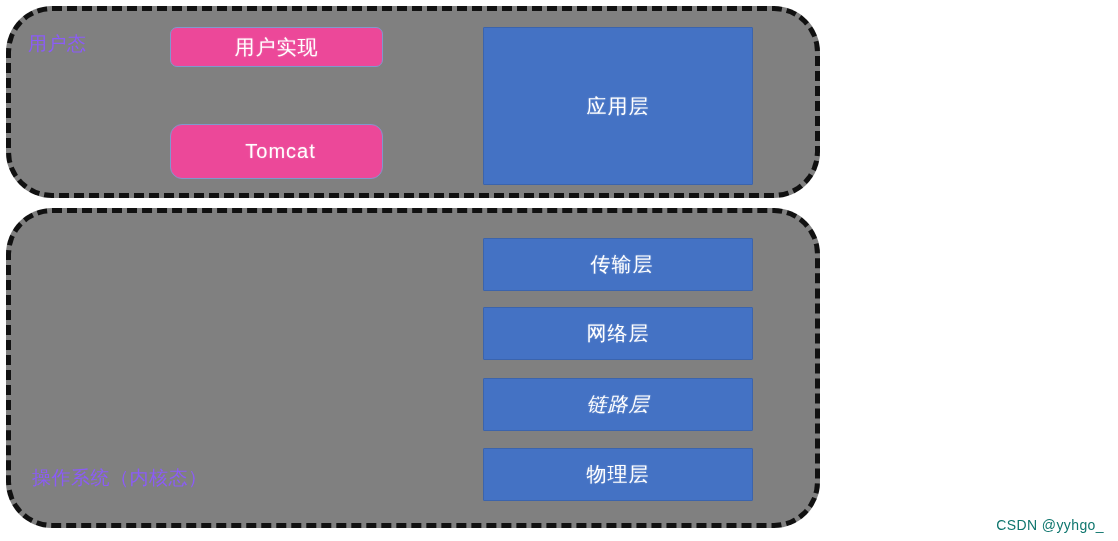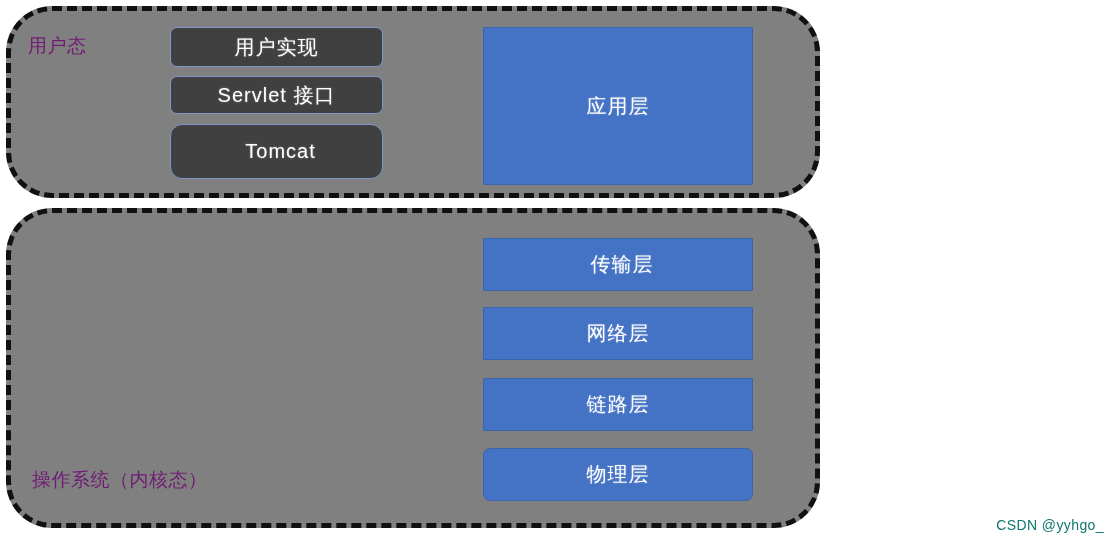--- a/index.html
+++ b/index.html
@@ -36,25 +36,26 @@
     left: 6px;
     top: 208px;
     width: 814px;
     height: 320px;
     border-radius: 46px;
   }
 
   
   .zone-label {
     position: absolute;
-    color: #701a75;
+    color: #8b5cf6;
     font-size: 19px;
     line-height: 1;
     white-space: nowrap;
     letter-spacing: 0.5px;
+    font-family: Liberation Mono, monospace;
   }
   #label-user {
     left: 28px;
     top: 36px;
   }
   #label-kernel {
     left: 32px;
     top: 470px;
   }
 
@@ -64,43 +65,43 @@
     box-sizing: border-box;
     display: flex;
     align-items: center;
     justify-content: center;
     color: #ffffff;
     font-size: 20px;
     letter-spacing: 1px;
     text-shadow: 0 0 2px rgba(255,255,255,0.35);
   }
   .box-light {
-    background: #404040;
+    background: #ec4899;
     border: 1px solid #7e99cc;
     border-radius: 7px;
   }
   .box-dark {
     background: #4472C4;
     border: 1px solid #3b64ad;
     border-radius: 1px;
   }
 
   
   #box-user-impl   { left: 170px; top: 27px;  width: 213px; height: 40px; }
   #box-servlet-api { left: 170px; top: 76px;  width: 213px; height: 38px; }
   #box-tomcat      { left: 170px; top: 124px; width: 213px; height: 55px; border-radius: 12px; padding-left: 8px; }
 
   
   #box-app-layer   { left: 483px; top: 27px;  width: 270px; height: 158px; }
 
   
   #box-transport   { left: 483px; top: 238px; width: 270px; height: 53px; padding-left: 8px; }
   #box-network     { left: 483px; top: 307px; width: 270px; height: 53px; }
-  #box-link        { left: 483px; top: 378px; width: 270px; height: 53px; }
-  #box-physical    { left: 483px; top: 448px; width: 270px; height: 53px; border-radius: 7px; }
+  #box-link        { left: 483px; top: 378px; width: 270px; height: 53px; font-style: italic; }
+  #box-physical    { left: 483px; top: 448px; width: 270px; height: 53px; }
 
   
   #watermark {
     position: absolute;
     right: 14px;
     bottom: 8px;
     color: #0f766e;
     font-size: 14px;
     letter-spacing: 0.4px;
     white-space: nowrap;
@@ -110,21 +111,20 @@
 <body>
 
 <div id="canvas">
 
   <div class="zone" id="zone-user"></div>
 
   <span class="zone-label" id="label-user">用户态</span>
 
   <div class="box box-light" id="box-user-impl">用户实现</div>
 
-  <div class="box box-light" id="box-servlet-api">Servlet 接口</div>
 
   <div class="box box-light" id="box-tomcat">Tomcat</div>
 
   <div class="box box-dark" id="box-app-layer">应用层</div>
 
   <div class="zone" id="zone-kernel"></div>
 
   <span class="zone-label" id="label-kernel">操作系统（内核态）</span>
 
   <div class="box box-dark" id="box-transport">传输层</div>

